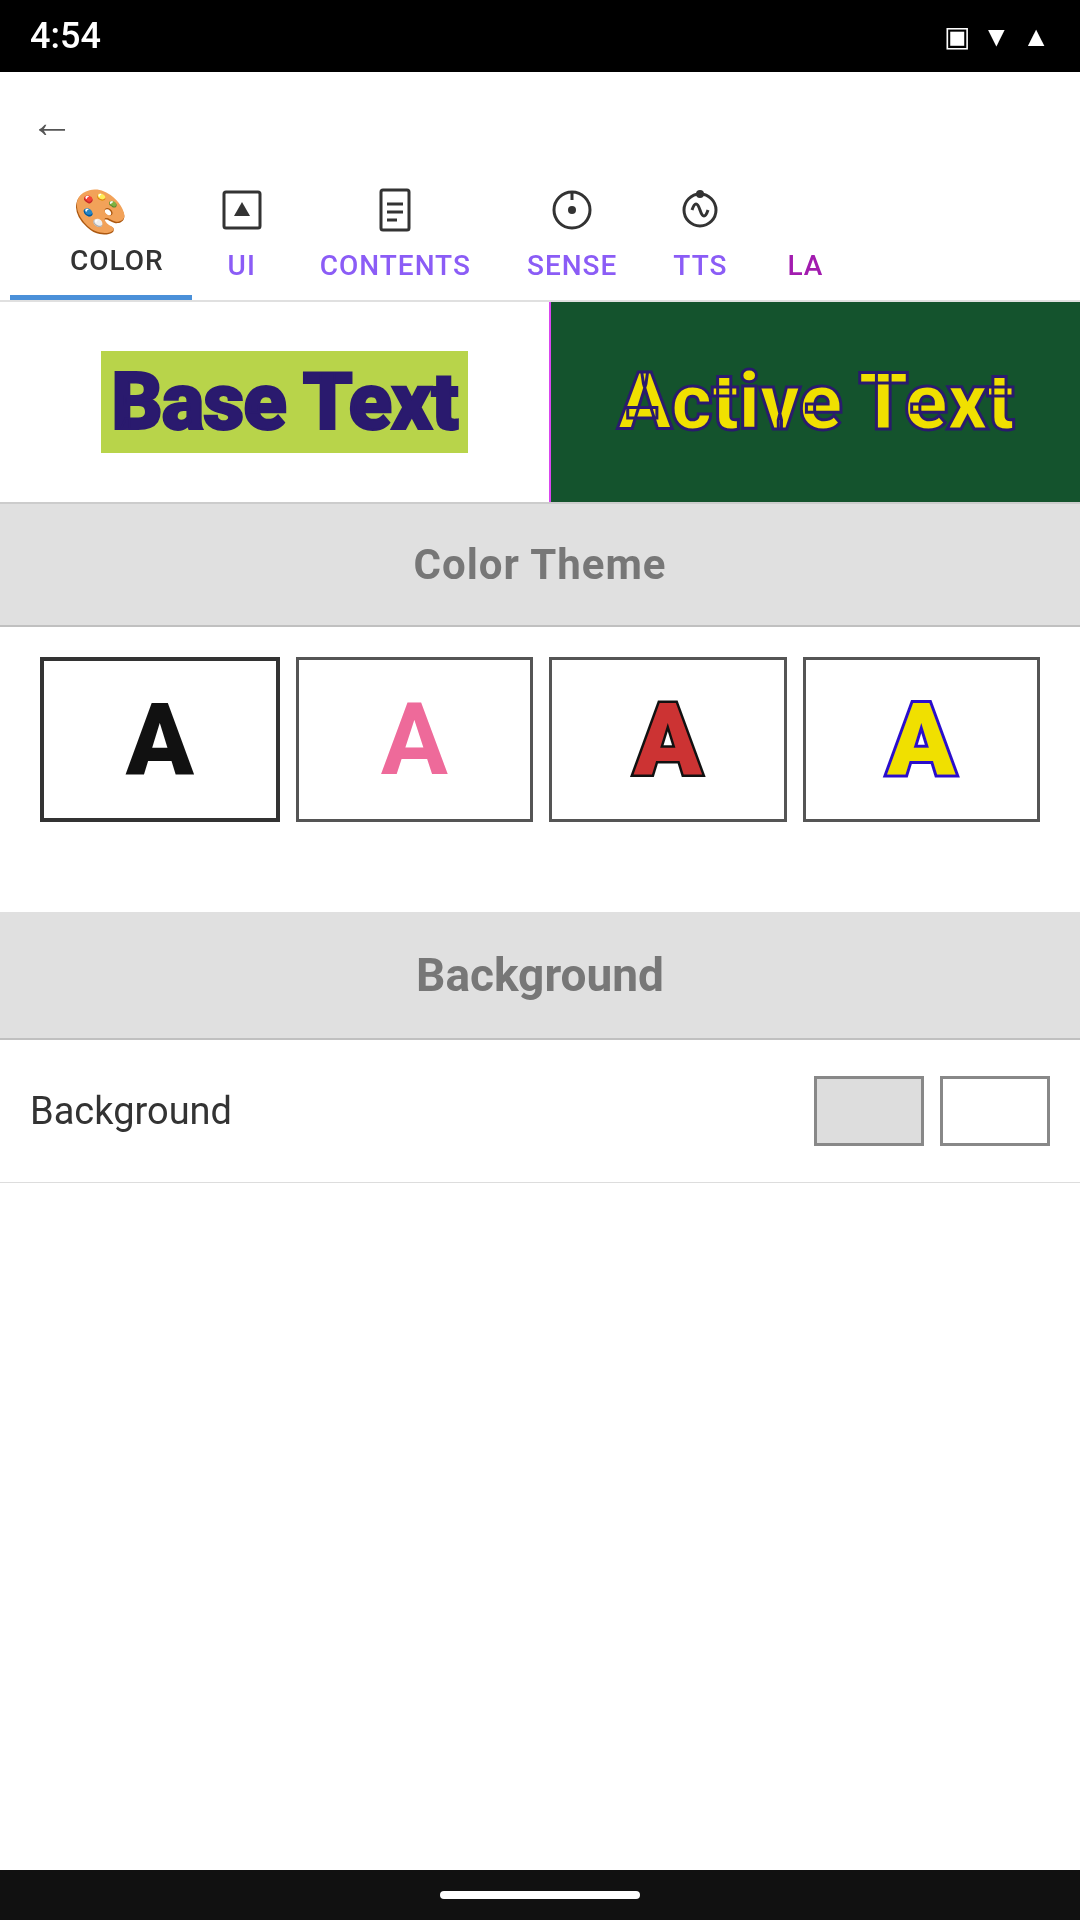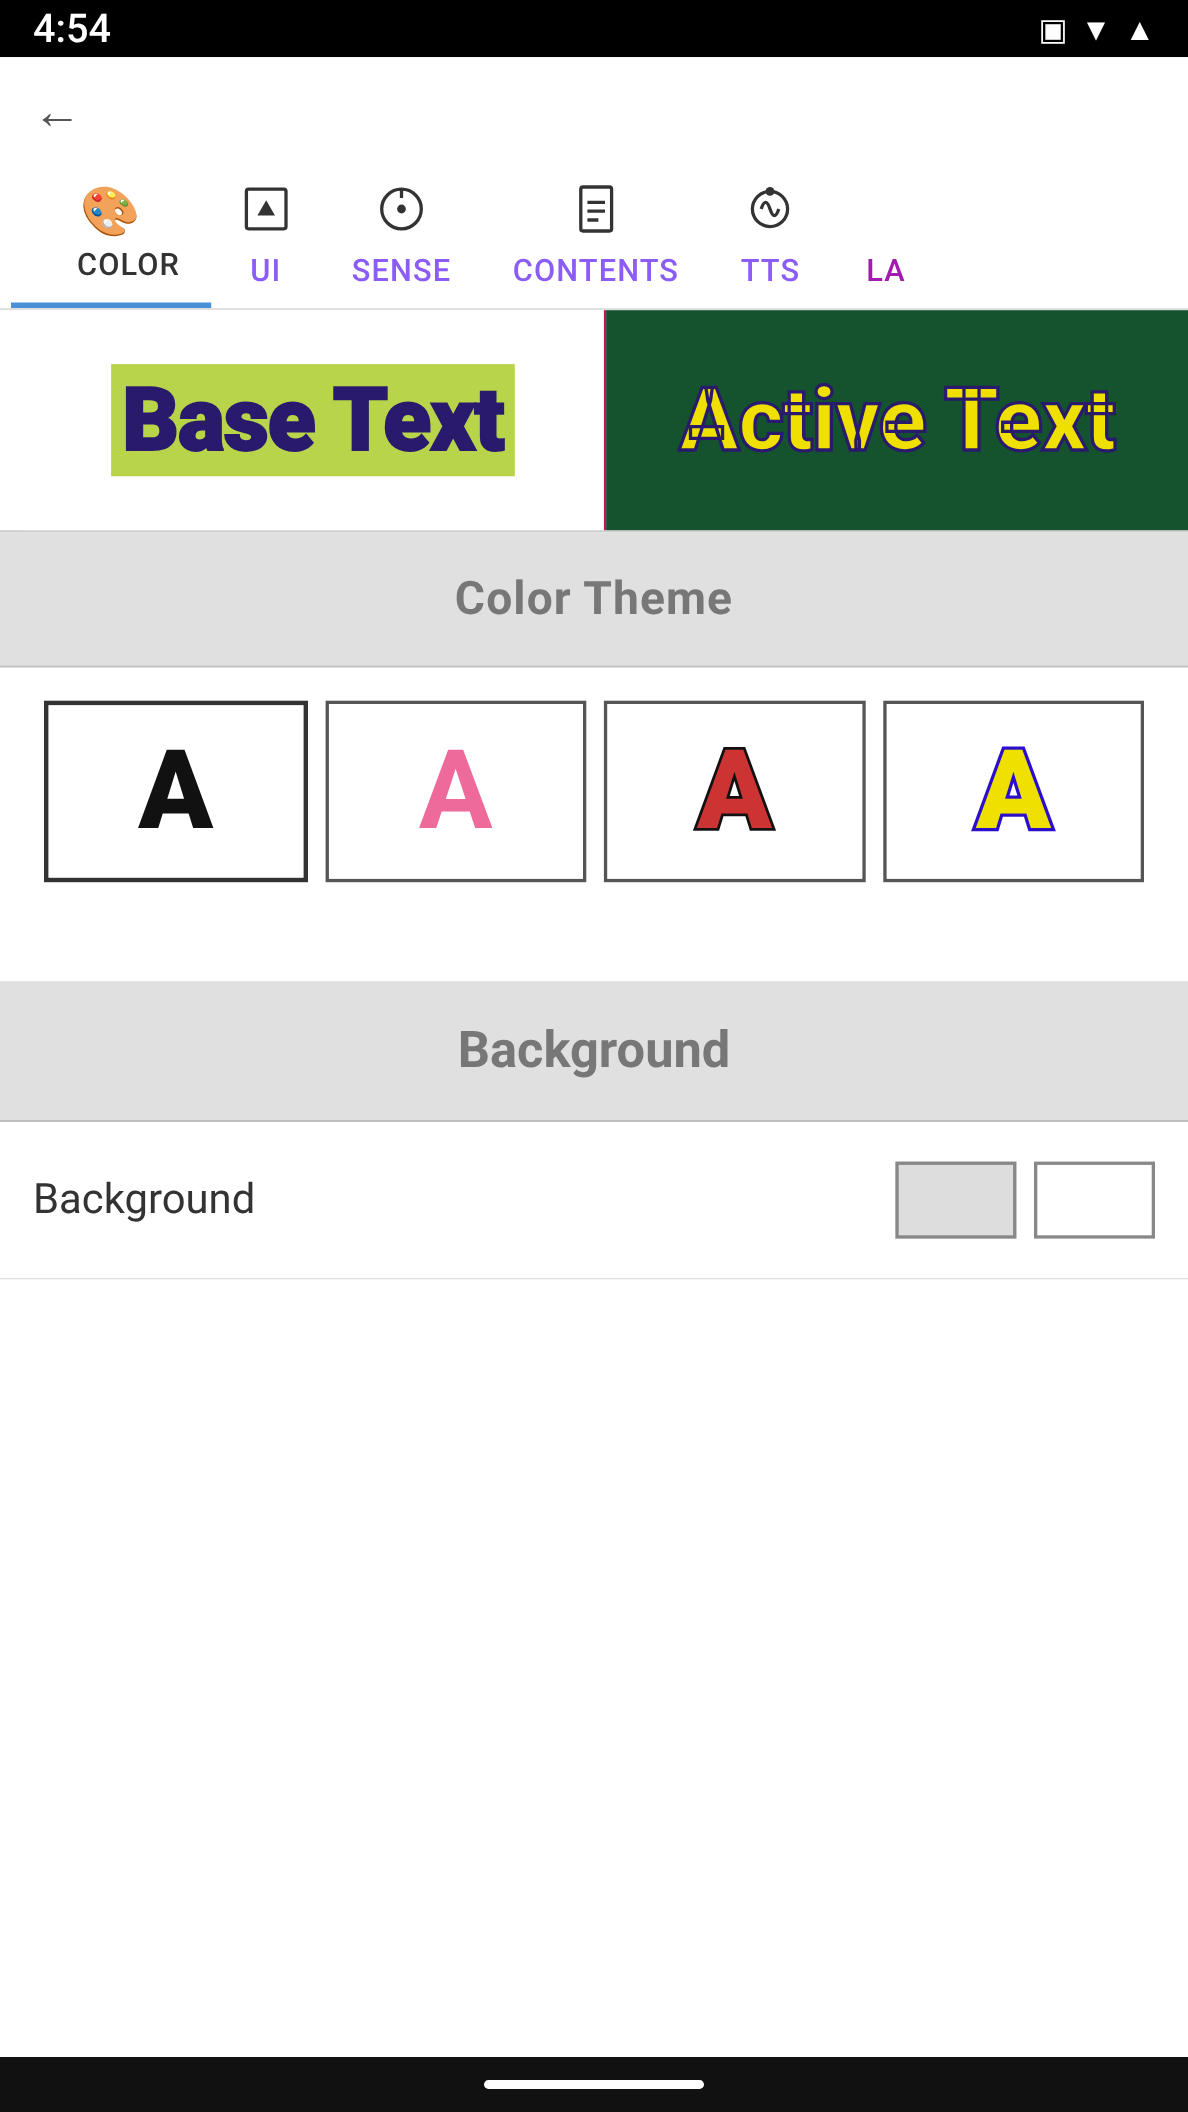--- a/index.html
+++ b/index.html
@@ -9,21 +9,21 @@
       width: 1080px;
       min-height: 1920px;
       background: #ffffff;
       font-family: 'Roboto', Arial, sans-serif;
       overflow-x: hidden;
     }
 
     
     .status-bar {
       width: 100%;
-      height: 52px;
+      height: 72px;
       background: #000000;
       display: flex;
       align-items: center;
       justify-content: space-between;
       padding: 0 30px;
       gap: 48px;
     }
     .status-time {
       color: #ffffff;
       font-size: 36px;
@@ -101,21 +101,21 @@
     }
 
     
     .preview-section {
       display: flex;
       width: 100%;
       border-bottom: 2px solid #ccc;
     }
     .preview-base {
       flex: 1;
-      border-right: 2px solid #be185d;
+      border-right: 2px solid #d946ef;
       padding: 40px 20px;
       display: flex;
       align-items: center;
       justify-content: center;
       background: #fff;
       min-height: 200px;
       margin-left: 20px;
     }
     .preview-active {
       flex: 1;
@@ -294,45 +294,45 @@
     <span class="tab-label">COLOR</span>
   </div>
   <div class="tab-item">
     <span class="tab-icon">
       <svg width="44" height="44" viewBox="0 0 44 44" fill="none" xmlns="http://www.w3.org/2000/svg">
         <rect x="4" y="4" width="36" height="36" rx="2" stroke="#333" stroke-width="3" fill="none"></rect>
         <polygon points="22,14 30,28 14,28" fill="#333"></polygon>
       </svg>
     </span>
     <span class="tab-label">UI</span>
-  </div>
-  <div class="tab-item">
-    <span class="tab-icon">
-      <svg width="44" height="44" viewBox="0 0 44 44" fill="none">
-        <circle cx="22" cy="22" r="18" stroke="#333" stroke-width="3" fill="none"></circle>
-        <circle cx="22" cy="22" r="4" fill="#333"></circle>
-        <line x1="22" y1="4" x2="22" y2="12" stroke="#333" stroke-width="3"></line>
-      </svg>
-    </span>
-    <span class="tab-label">SENSE</span>
   </div>
   <div class="tab-item">
     <span class="tab-icon">
       <svg width="44" height="44" viewBox="0 0 44 44" fill="none" xmlns="http://www.w3.org/2000/svg">
         <rect x="8" y="2" width="28" height="40" rx="2" stroke="#333" stroke-width="3" fill="none"></rect>
         <line x1="14" y1="16" x2="30" y2="16" stroke="#333" stroke-width="3"></line>
         <line x1="14" y1="24" x2="30" y2="24" stroke="#333" stroke-width="3"></line>
         <line x1="14" y1="32" x2="24" y2="32" stroke="#333" stroke-width="3"></line>
       </svg>
     </span>
     <span class="tab-label">CONTENTS</span>
   </div>
   <div class="tab-item">
     <span class="tab-icon">
       <svg width="44" height="44" viewBox="0 0 44 44" fill="none">
+        <circle cx="22" cy="22" r="18" stroke="#333" stroke-width="3" fill="none"></circle>
+        <circle cx="22" cy="22" r="4" fill="#333"></circle>
+        <line x1="22" y1="4" x2="22" y2="12" stroke="#333" stroke-width="3"></line>
+      </svg>
+    </span>
+    <span class="tab-label">SENSE</span>
+  </div>
+  <div class="tab-item">
+    <span class="tab-icon">
+      <svg width="44" height="44" viewBox="0 0 44 44" fill="none">
         <circle cx="22" cy="22" r="16" stroke="#333" stroke-width="3" fill="none"></circle>
         <path d="M14 22 Q18 10 22 22 Q26 34 30 22" stroke="#333" stroke-width="3" fill="none"></path>
         <circle cx="22" cy="6" r="4" fill="#333"></circle>
       </svg>
     </span>
     <span class="tab-label">TTS</span>
   </div>
   <div class="tab-item">
     <span class="tab-icon"></span>
     <span class="tab-label">LA</span>

